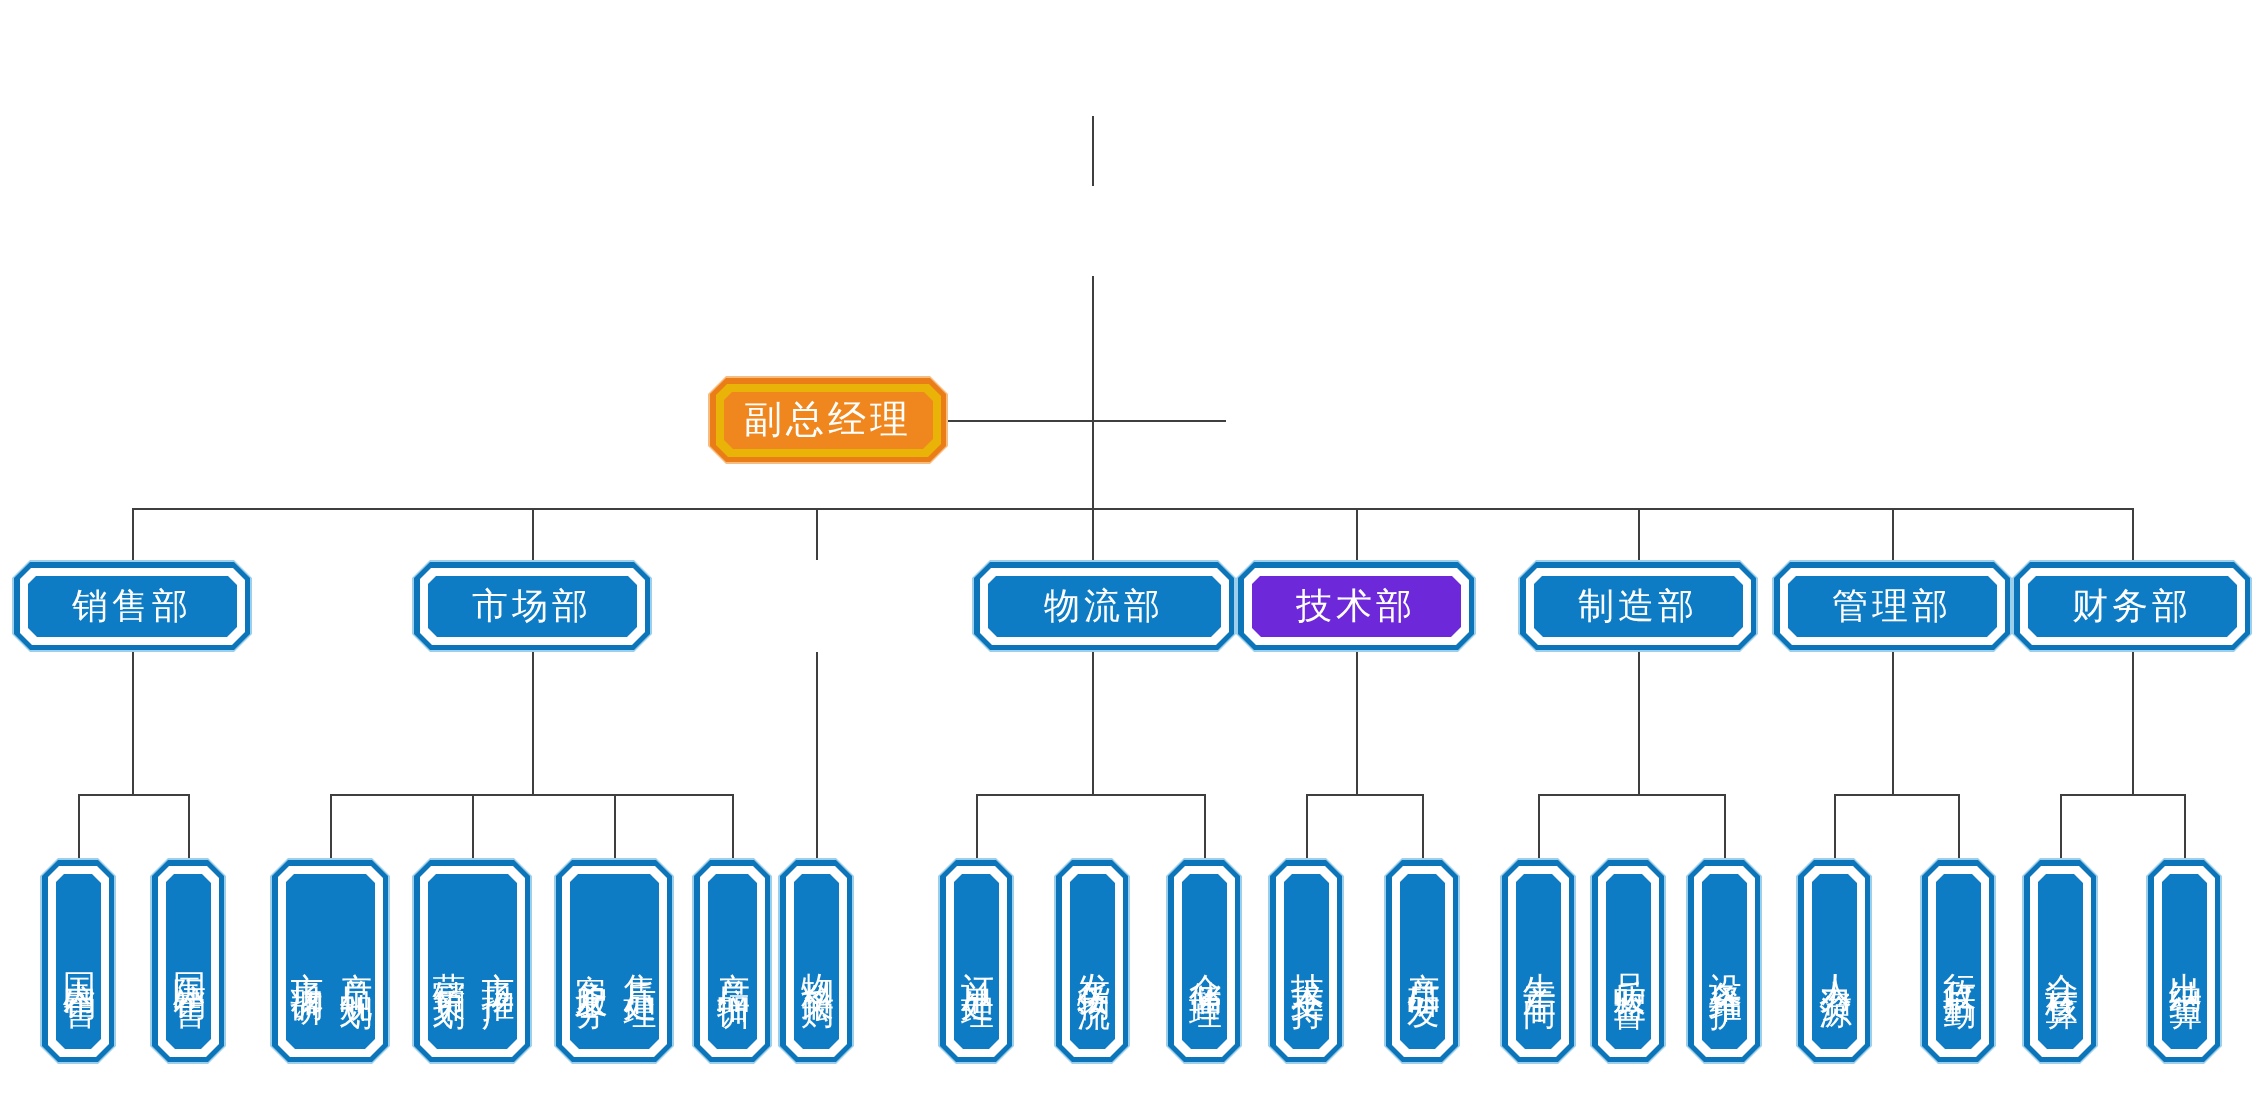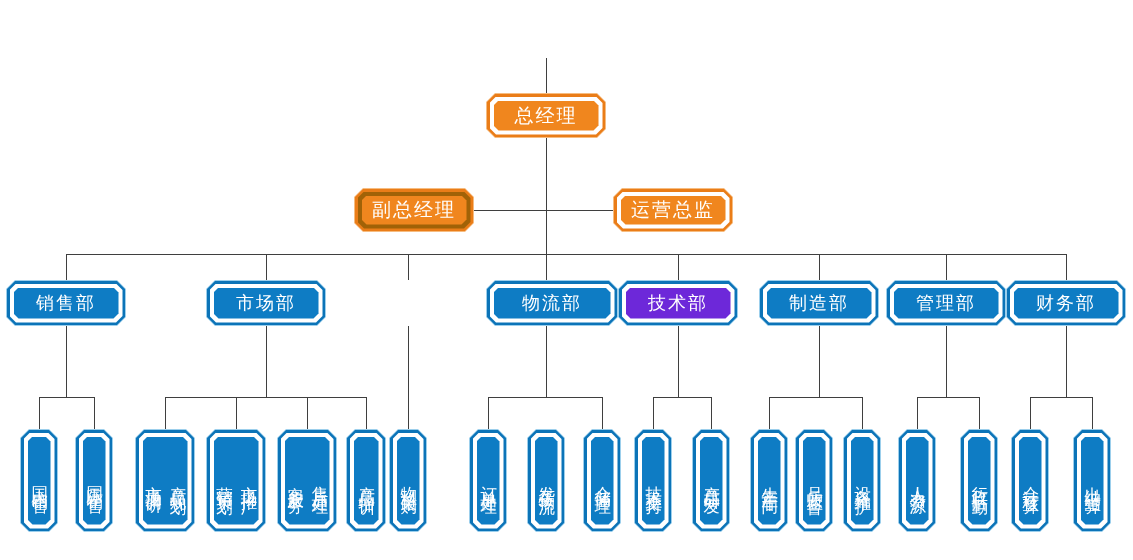--- a/index.html
+++ b/index.html
@@ -70,53 +70,31 @@
     <div class="cline" style="background: rgb(63, 63, 63); left: 488px; top: 397px; width: 1px; height: 32px;"></div>
     <div class="cline" style="background: rgb(63, 63, 63); left: 602px; top: 397px; width: 1px; height: 32px;"></div>
     <div class="cline" style="background: rgb(63, 63, 63); left: 653px; top: 397px; width: 1px; height: 32px;"></div>
     <div class="cline" style="background: rgb(63, 63, 63); left: 711px; top: 397px; width: 1px; height: 32px;"></div>
     <div class="cline" style="background: rgb(63, 63, 63); left: 769px; top: 397px; width: 1px; height: 32px;"></div>
     <div class="cline" style="background: rgb(63, 63, 63); left: 862px; top: 397px; width: 1px; height: 32px;"></div>
     <div class="cline" style="background: rgb(63, 63, 63); left: 917px; top: 397px; width: 1px; height: 32px;"></div>
     <div class="cline" style="background: rgb(63, 63, 63); left: 979px; top: 397px; width: 1px; height: 32px;"></div>
     <div class="cline" style="background: rgb(63, 63, 63); left: 1030px; top: 397px; width: 1px; height: 32px;"></div>
     <div class="cline" style="background: rgb(63, 63, 63); left: 1092px; top: 397px; width: 1px; height: 32px;"></div>
-    <div class="node orange" style="left: 486px; top: 93px; width: 120px; height: 45px;">
-      <div class="layer oct l1" style="background: rgb(246, 188, 128);">
-        <div class="layer oct l2" style="background: rgb(234, 125, 24);">
-          <div class="layer oct l3" style="background: rgb(255, 255, 255);">
-            <div class="layer oct l4" style="background: rgb(240, 134, 30);">
-              <div class="lab-h">总经理</div>
-            </div>
-          </div>
-        </div>
-      </div>
-    </div>
     <div class="node orange" style="left: 354px; top: 188px; width: 120px; height: 44px;">
       <div class="layer oct l1" style="background: rgb(246, 188, 128);">
         <div class="layer oct l2" style="background: rgb(234, 125, 24);">
-          <div class="layer oct l3" style="background: #a16207;">
+          <div class="layer oct l3" style="background: #eab308;">
             <div class="layer oct l4" style="background: rgb(240, 134, 30);">
               <div class="lab-h">副总经理</div>
             </div>
           </div>
         </div>
       </div>
     </div>
-    <div class="node orange" style="left: 613px; top: 188px; width: 120px; height: 44px;">
-      <div class="layer oct l1" style="background: rgb(246, 188, 128);">
-        <div class="layer oct l2" style="background: rgb(234, 125, 24);">
-          <div class="layer oct l3" style="background: rgb(255, 255, 255);">
-            <div class="layer oct l4" style="background: rgb(240, 134, 30);">
-              <div class="lab-h">运营总监</div>
-            </div>
-          </div>
-        </div>
-      </div>
-    </div>
     <div class="node blue" style="left: 6px; top: 280px; width: 120px; height: 46px;">
       <div class="layer oct l1" style="background: rgb(156, 207, 236);">
         <div class="layer oct l2" style="background: rgb(12, 116, 184);">
           <div class="layer oct l3" style="background: rgb(255, 255, 255);">
             <div class="layer oct l4" style="background: rgb(14, 124, 196);">
               <div class="lab-h">销售部</div>
             </div>
           </div>
         </div>
       </div>

